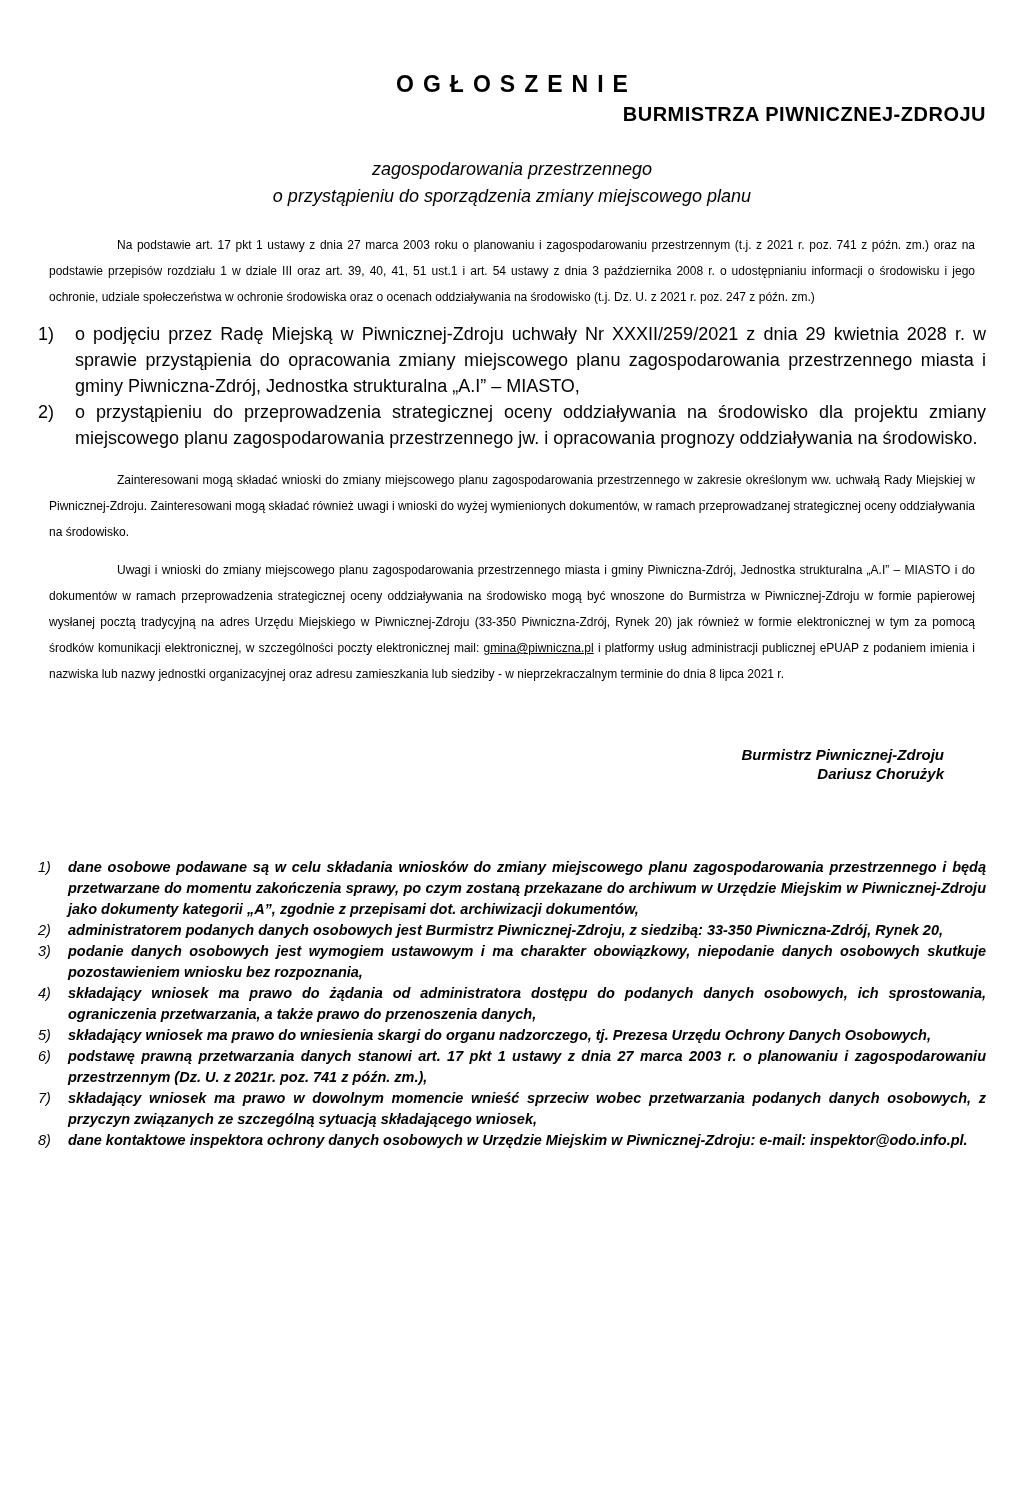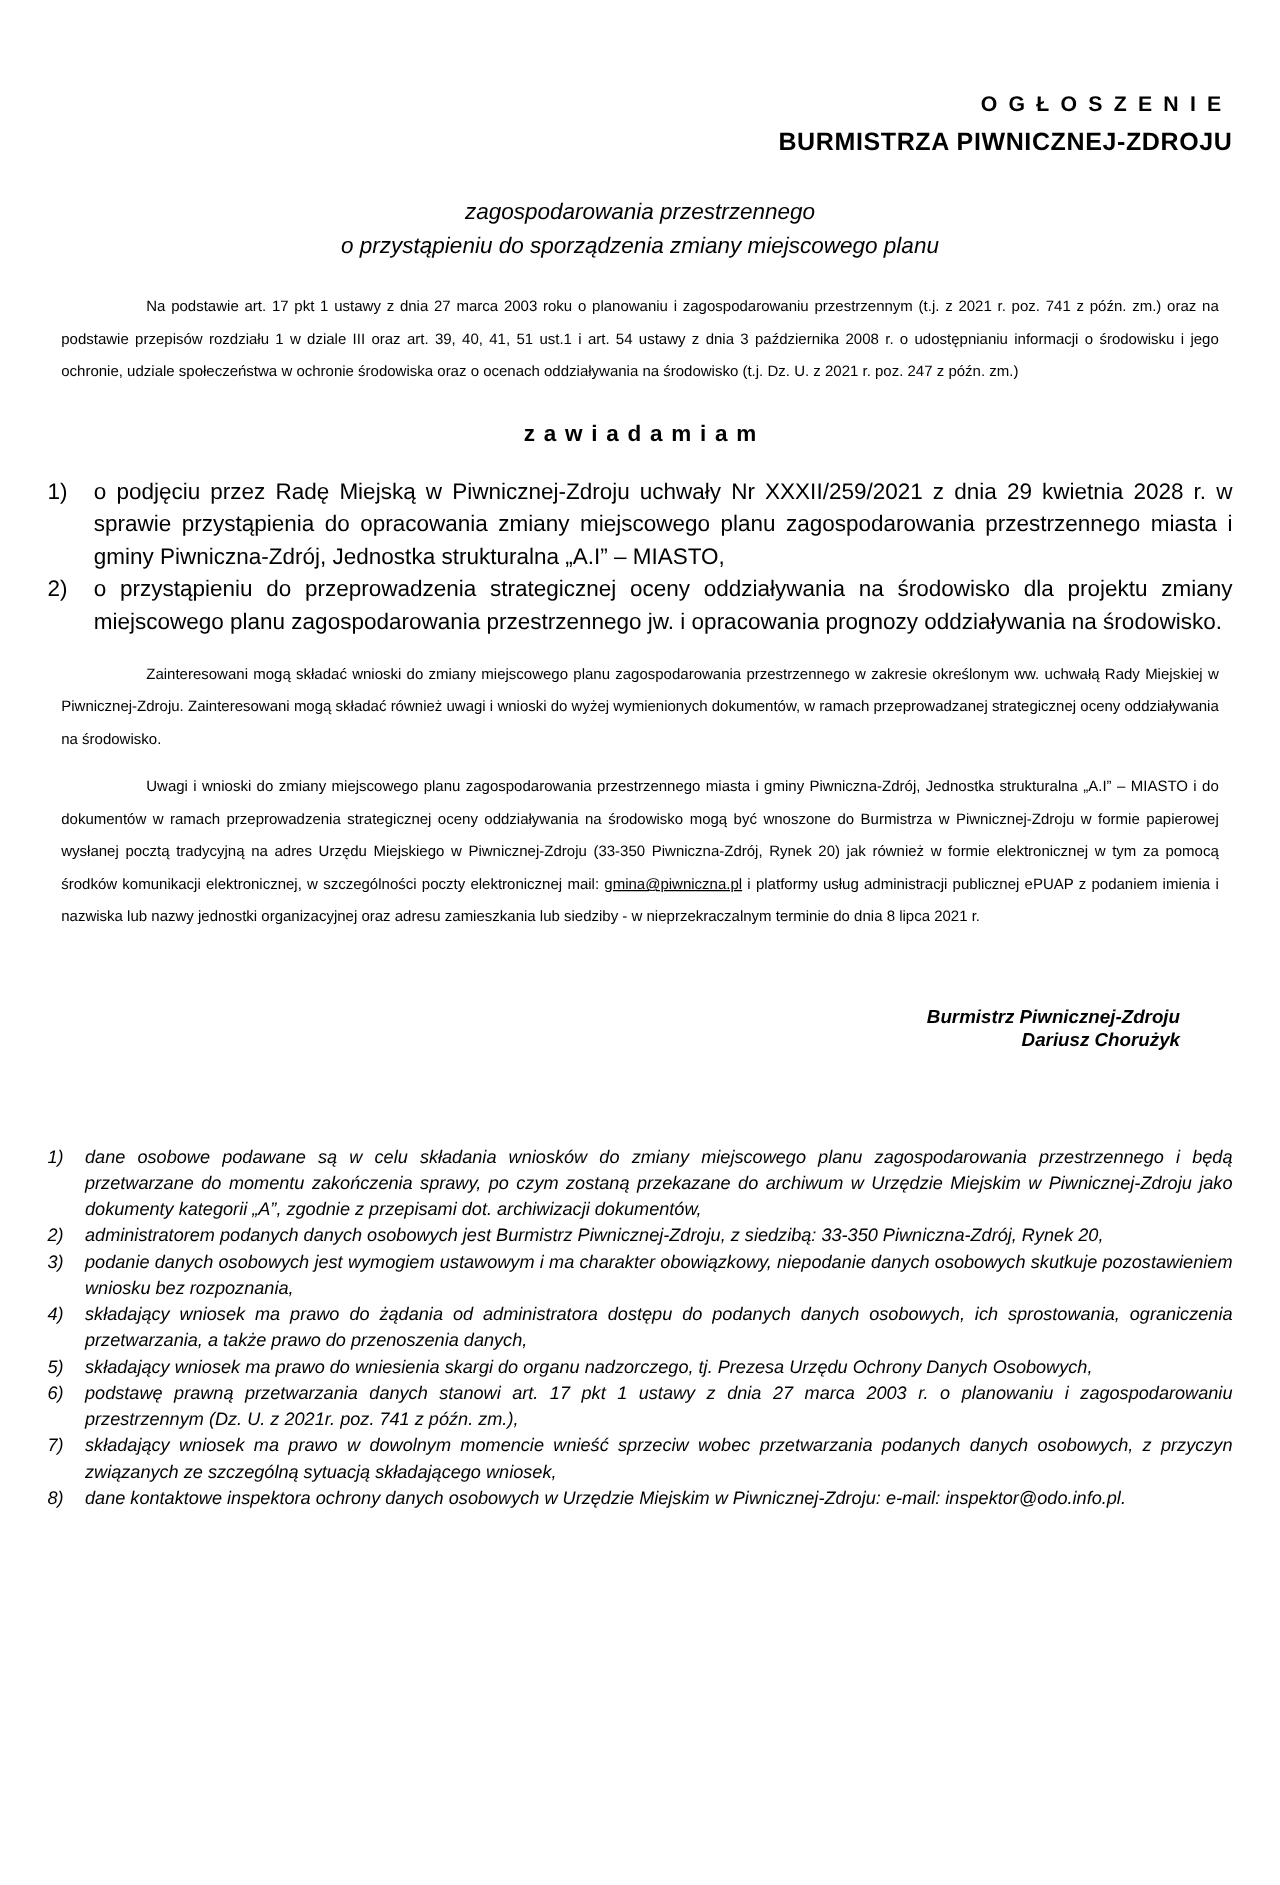--- a/index.html
+++ b/index.html
@@ -9,23 +9,23 @@
     width: 1024px;
     height: 1508px;
     margin: 0 auto;
     background: #ffffff;
     color: #000000;
     font-family: "Liberation Sans", "DejaVu Sans", sans-serif;
     padding: 70px 38px 30px 38px;
     overflow: hidden;
   }
   .doc-title-1 {
-    text-align: right;
+    text-align: center;
     font-weight: bold;
-    font-size: 17px;
+    font-size: 23px;
     line-height: 28px;
     letter-spacing: 9px;
     text-indent: 9px; 
   }
   .doc-title-2 {
     text-align: right;
     font-weight: bold;
     font-size: 20px;
     line-height: 32px;
     letter-spacing: 0.5px;
@@ -79,38 +79,37 @@
     font-style: italic;
     font-size: 14.5px;
     line-height: 21px;
   }
   .rodo-heading {
     font-weight: bold;
     margin-bottom: 2px;
   }
   .rodo-item { display: flex; }
   .rodo-num { flex: 0 0 30px; }
-  .rodo-text { flex: 1 1 auto; text-align: justify; }
+  .rodo-text { flex: 1 1 auto; text-align: justify; font-weight: bold; }
 </style>
 </head>
 <body>
 
 <div class="page">
 
   <div class="doc-title-1">OGŁOSZENIE</div>
   <div class="doc-title-2">BURMISTRZA PIWNICZNEJ-ZDROJU</div>
 
   <div class="subject">
     <div>zagospodarowania przestrzennego</div>
     <div>o przystąpieniu do sporządzenia zmiany miejscowego planu</div>
   </div>
 
   <p class="body-para intro-para">Na podstawie art. 17 pkt 1 ustawy z dnia 27 marca 2003 roku o planowaniu i zagospodarowaniu przestrzennym (t.j. z 2021 r. poz. 741 z późn. zm.) oraz na podstawie przepisów rozdziału 1 w dziale III oraz art. 39, 40, 41, 51 ust.1 i art. 54 ustawy z dnia 3 października 2008 r. o udostępnianiu informacji o środowisku i jego ochronie, udziale społeczeństwa w ochronie środowiska oraz o ocenach oddziaływania na środowisko (t.j. Dz. U. z 2021 r. poz. 247 z późn. zm.)</p>
 
-  <div class="zawiadamiam">zawiadamiam</div>
 
   <div class="notice-list">
     <div class="notice-item">
       <span class="notice-num">1)</span>
       <span class="notice-text">o podjęciu przez Radę Miejską w Piwnicznej-Zdroju uchwały Nr XXXII/259/2021 z dnia 29 kwietnia 2028 r. w sprawie przystąpienia do opracowania zmiany miejscowego planu zagospodarowania przestrzennego miasta i gminy Piwniczna-Zdrój, Jednostka strukturalna „A.I” – MIASTO,</span>
     </div>
     <div class="notice-item">
       <span class="notice-num">2)</span>
       <span class="notice-text">o przystąpieniu do przeprowadzenia strategicznej oceny oddziaływania na środowisko dla projektu zmiany miejscowego planu zagospodarowania przestrzennego jw. i opracowania prognozy oddziaływania na środowisko.</span>
     </div>

